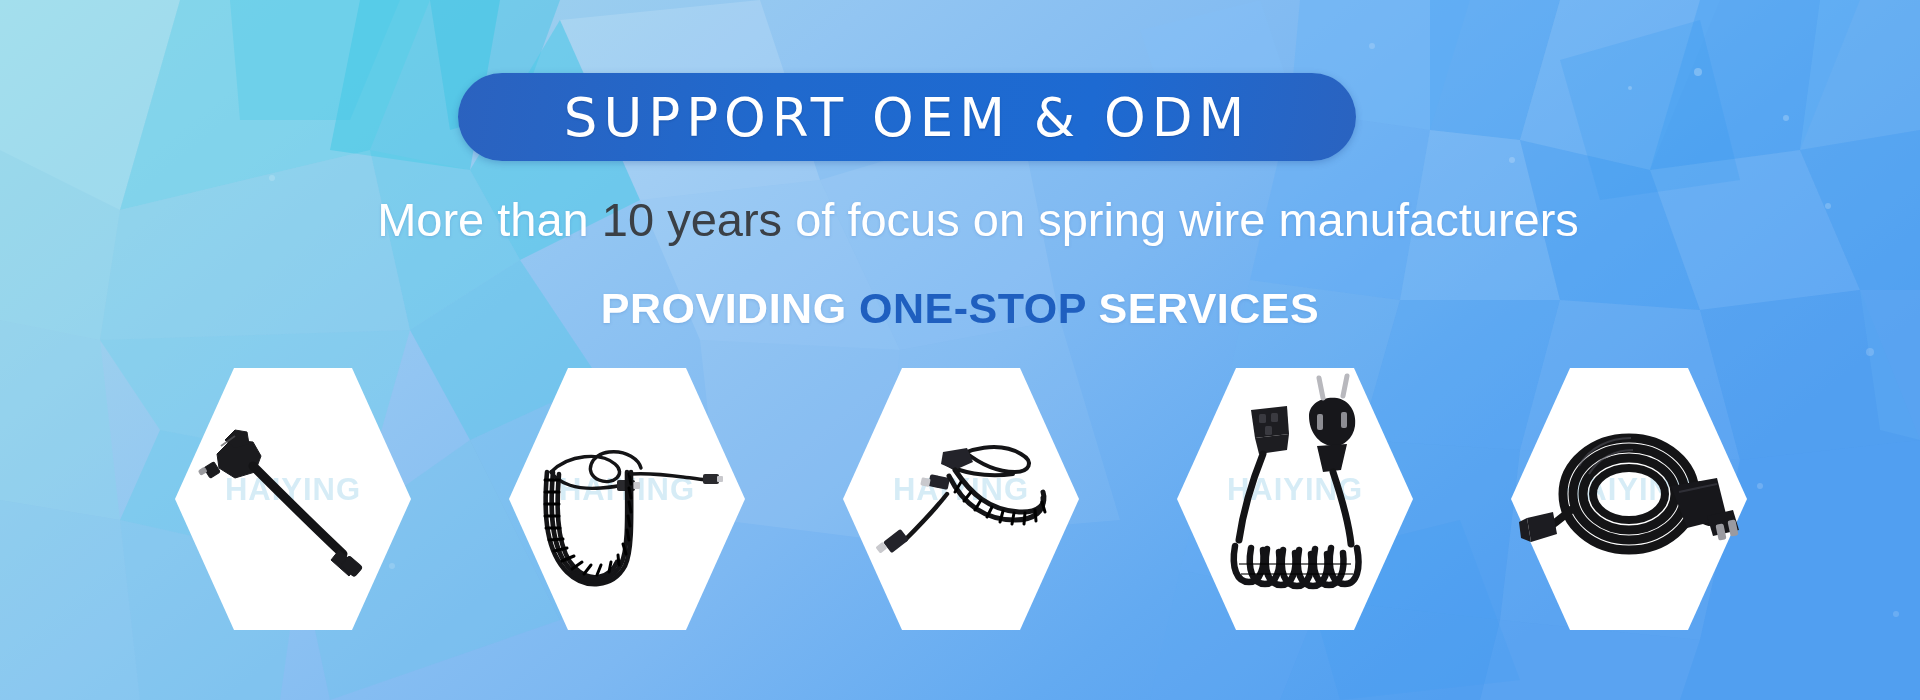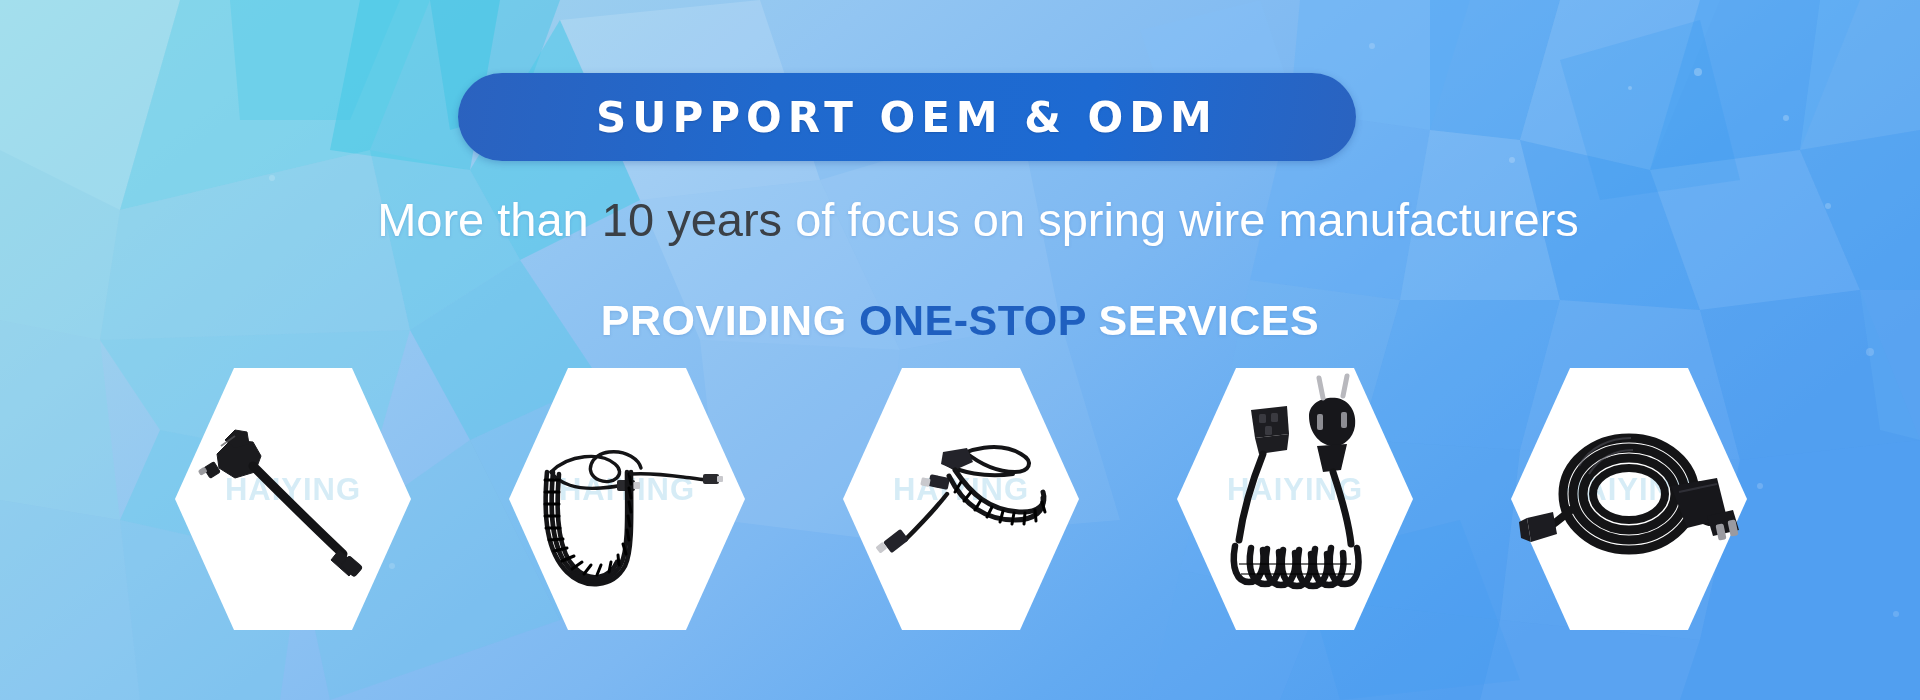--- a/index.html
+++ b/index.html
@@ -40,22 +40,22 @@
     position:absolute;
     left:458px; top:73px;
     width:898px; height:88px;
     border-radius:44px;
     background:linear-gradient(100deg,#2b62bf 0%,#2069cd 35%,#1d6ad2 70%,#2a63c0 100%);
     box-shadow:0 2px 7px rgba(30,70,140,0.28);
     display:flex; align-items:center; justify-content:center;
   }
   .pill-text {
     color:#ffffff;
-    font-size:42px;
-    font-weight:bold;
+    font-size:53px;
+    font-weight:normal;
     letter-spacing:6px;
     white-space:nowrap;
     text-shadow:0 1px 2px rgba(15,55,120,0.35);
     font-family:"DejaVu Sans", sans-serif;
   }
 
   
   .subtitle {
     position:absolute;
     left:0; top:190px;
@@ -66,21 +66,21 @@
     white-space:nowrap;
     font-family:"Liberation Sans", sans-serif;
     padding-left:36px;
   }
   .subtitle .light { color:#ffffff; text-shadow:0 1px 3px rgba(70,120,190,0.30); }
   .subtitle .dark  { color:#3b4046; }
 
   
   .tagline {
     position:absolute;
-    left:0; top:292px;
+    left:0; top:280px;
     width:1920px;
     text-align:center;
     font-size:43px;
     line-height:56px;
     font-weight:bold;
     letter-spacing:0.5px;
     white-space:nowrap;
     font-family:"Liberation Sans", sans-serif;
   }
   .tagline .light { color:#ffffff; text-shadow:0 1px 3px rgba(70,120,190,0.30); }

